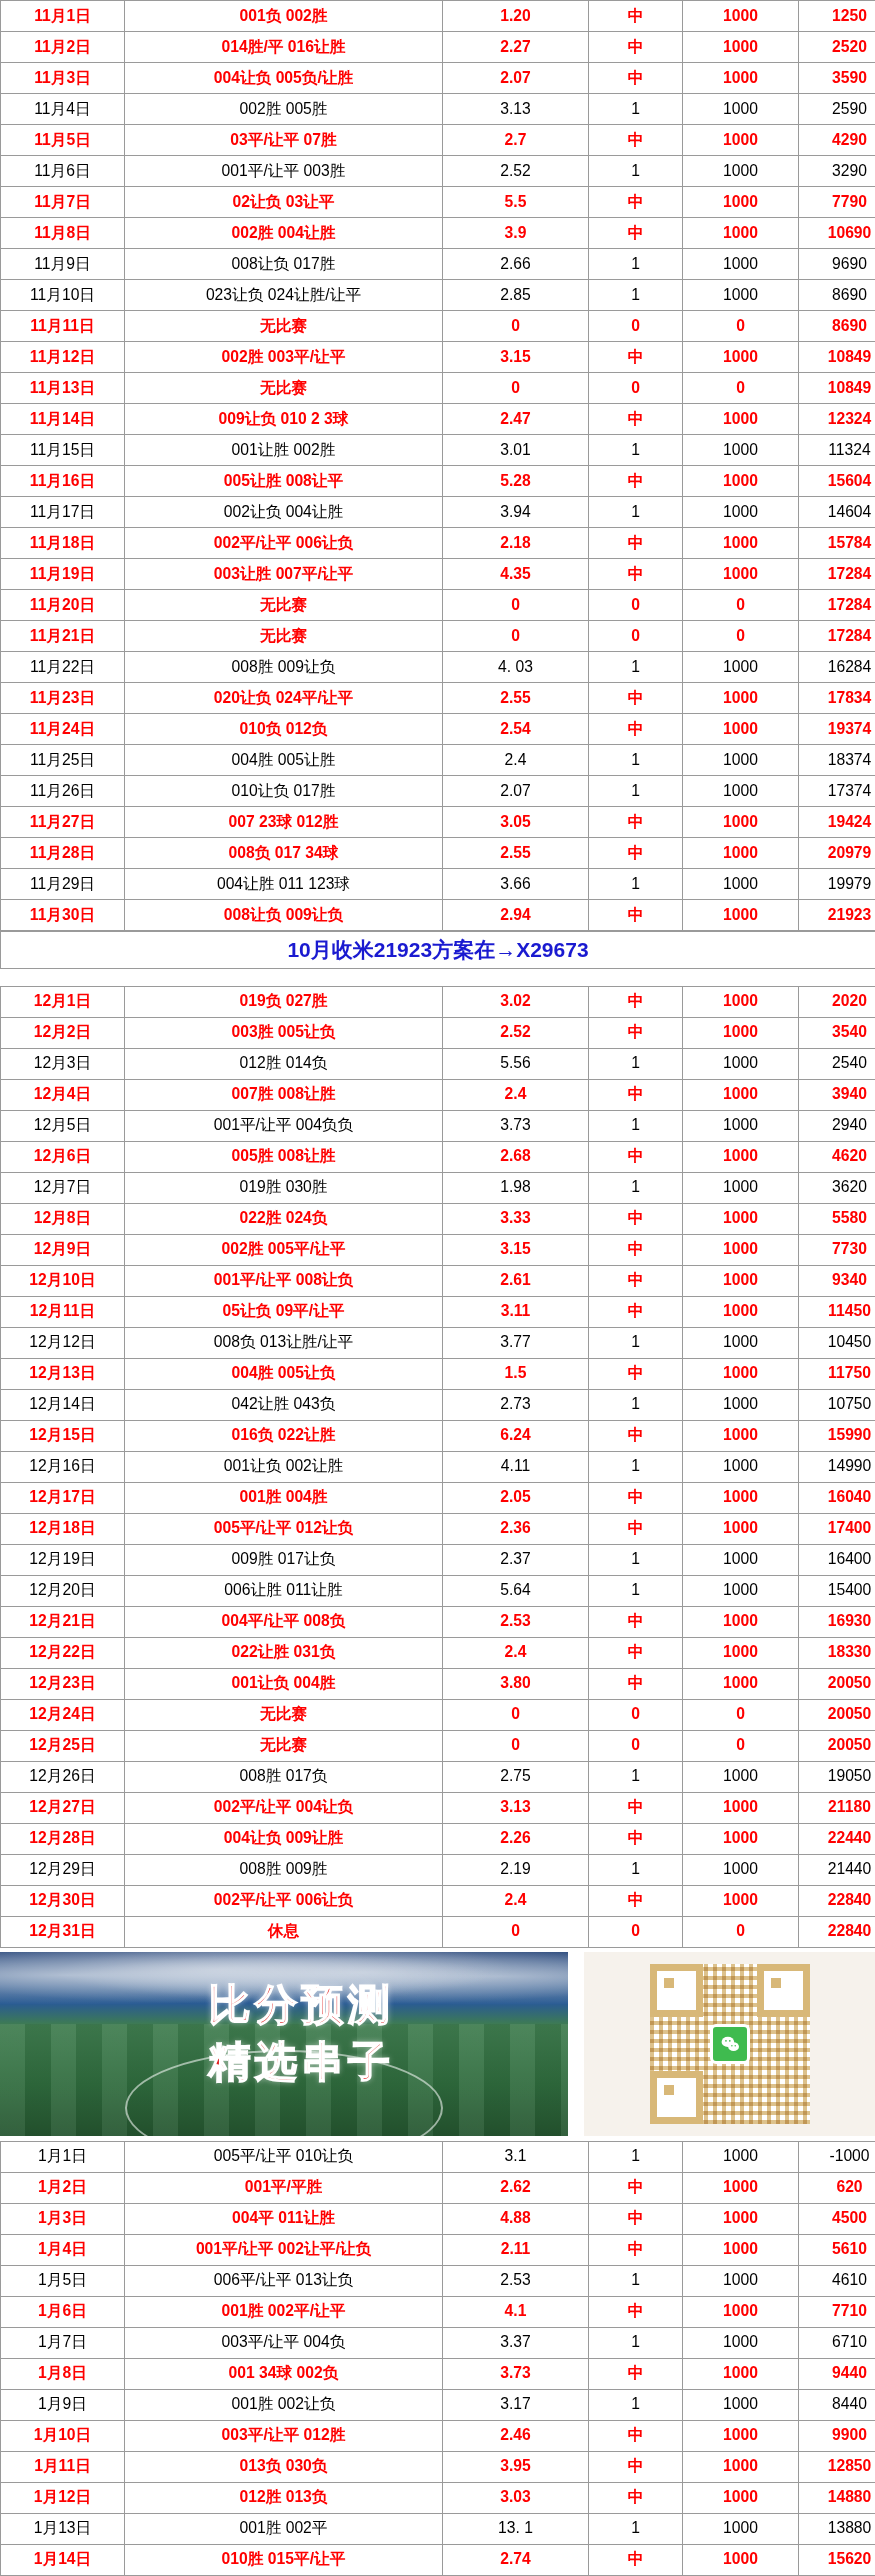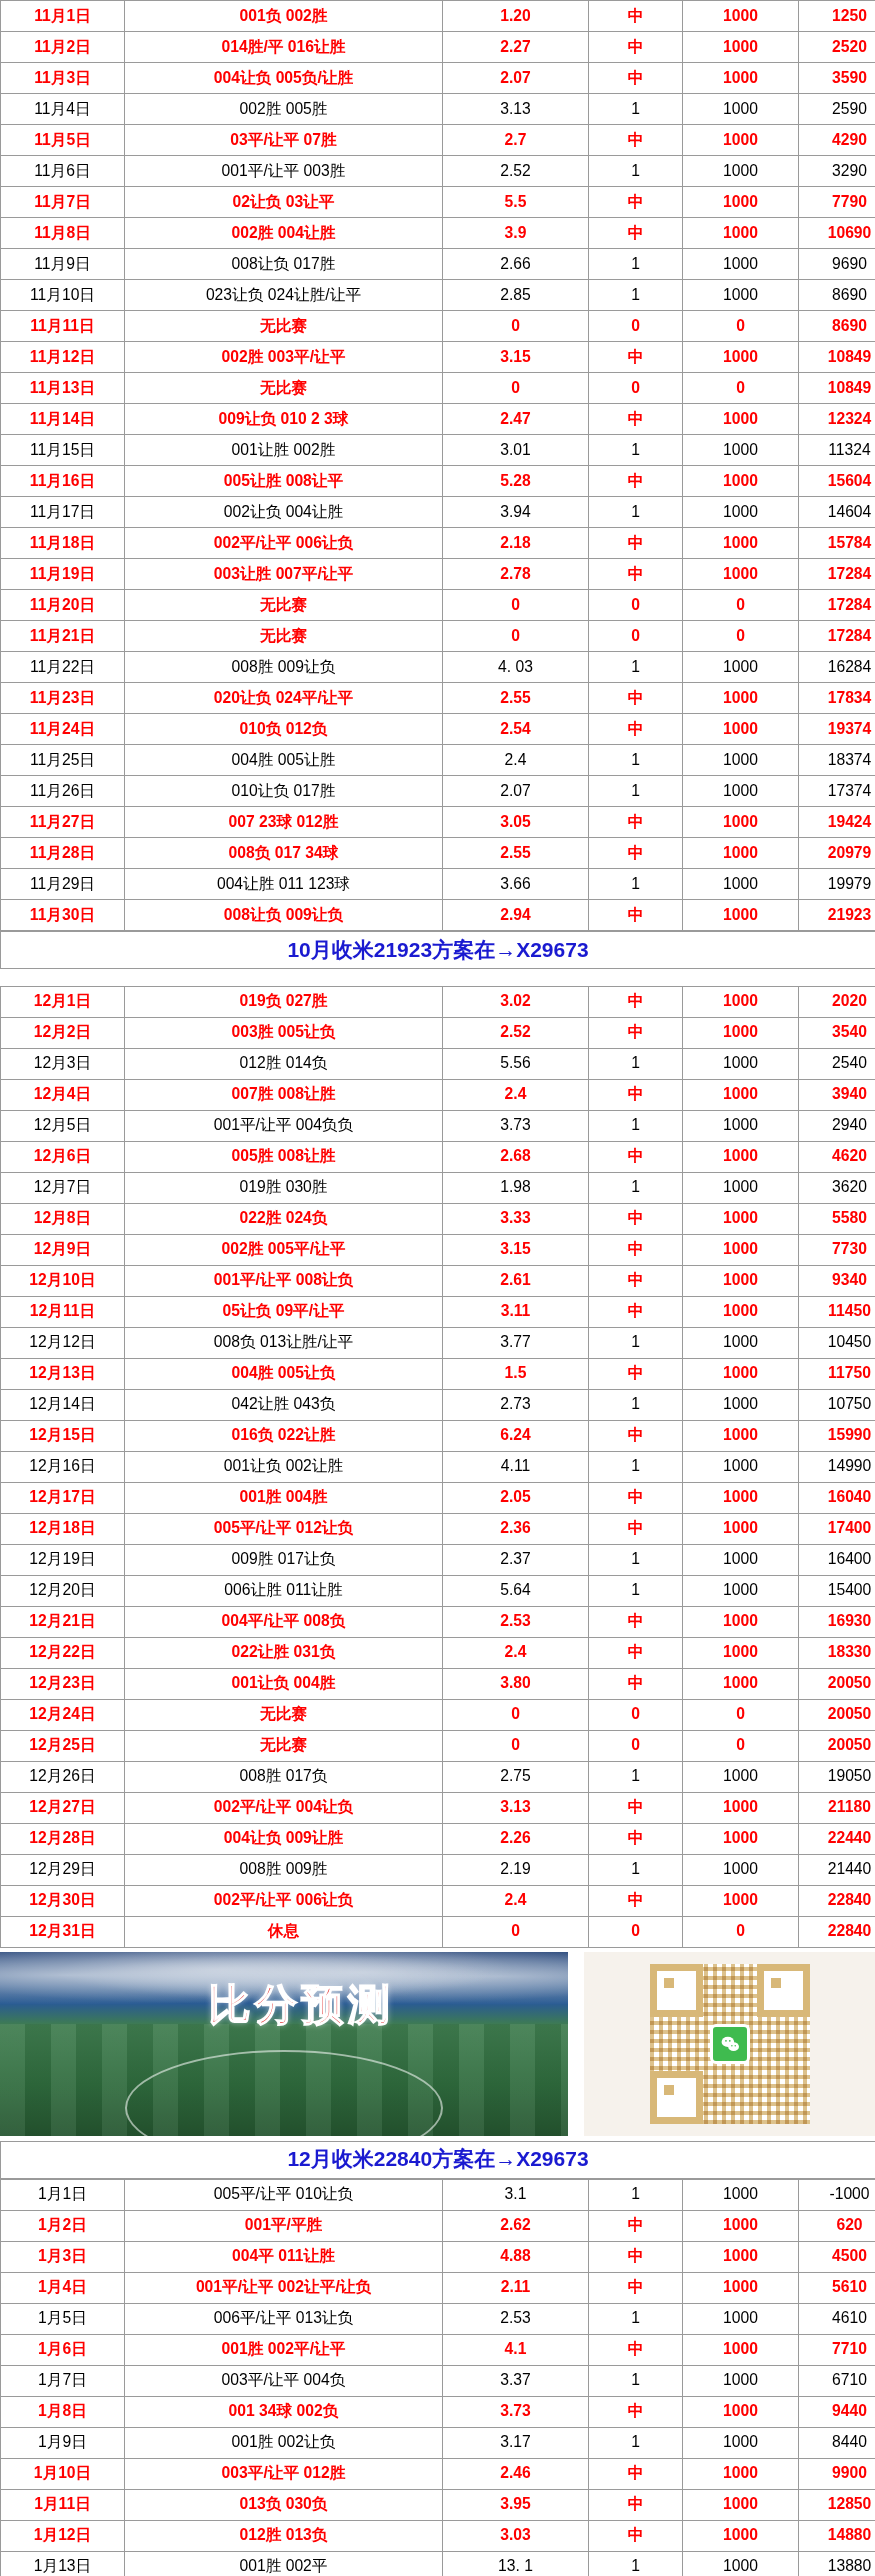--- a/index.html
+++ b/index.html
@@ -188,21 +188,21 @@
           <td class="c0">11月18日</td>
           <td class="c1">002平/让平  006让负</td>
           <td class="c2">2.18</td>
           <td class="c3">中</td>
           <td class="c4">1000</td>
           <td class="c5">15784</td>
         </tr>
         <tr class="red">
           <td class="c0">11月19日</td>
           <td class="c1">003让胜  007平/让平</td>
-          <td class="c2">2.78</td>
+          <td class="c2">4.35</td>
           <td class="c3">中</td>
           <td class="c4">1000</td>
           <td class="c5">17284</td>
         </tr>
         <tr class="red">
           <td class="c0">11月20日</td>
           <td class="c1">无比赛</td>
           <td class="c2">0</td>
           <td class="c3">0</td>
           <td class="c4">0</td>
@@ -560,20 +560,21 @@
       </tbody>
   </table>
 
   <div class="imgwrap">
     <div class="stadium">
       <div class="lights"></div>
       <div class="grass-lines"></div>
       <div class="arc"></div>
       <div class="bigtext">
         <div>比分预测</div>
+        <div>精选串子</div>
       </div>
     </div>
     <div class="qrbox">
       <div class="qr">
         <div class="dots"></div>
         <div class="fp tl">
             <i></i>
           </div>
         <div class="fp tr">
             <i></i>
@@ -588,27 +589,20 @@
               <circle cx="6.8" cy="7.8" r="1" fill="#3fbb4f"></circle>
               <circle cx="11.2" cy="7.8" r="1" fill="#3fbb4f"></circle>
               <circle cx="13.6" cy="13.4" r=".85" fill="#3fbb4f"></circle>
               <circle cx="17.4" cy="13.4" r=".85" fill="#3fbb4f"></circle>
             </svg>
         </div>
       </div>
     </div>
   </div>
 
-  <table>
-    <tbody>
-      <tr class="banner">
-        <td colspan="6">12月收米22840方案在→X29673</td>
-      </tr>
-    </tbody>
-  </table>
 
   <table>
     <tbody id="jan-body">
         <tr class="black">
           <td class="c0">1月1日</td>
           <td class="c1">005平/让平  010让负</td>
           <td class="c2">3.1</td>
           <td class="c3">1</td>
           <td class="c4">1000</td>
           <td class="c5">-1000</td>

